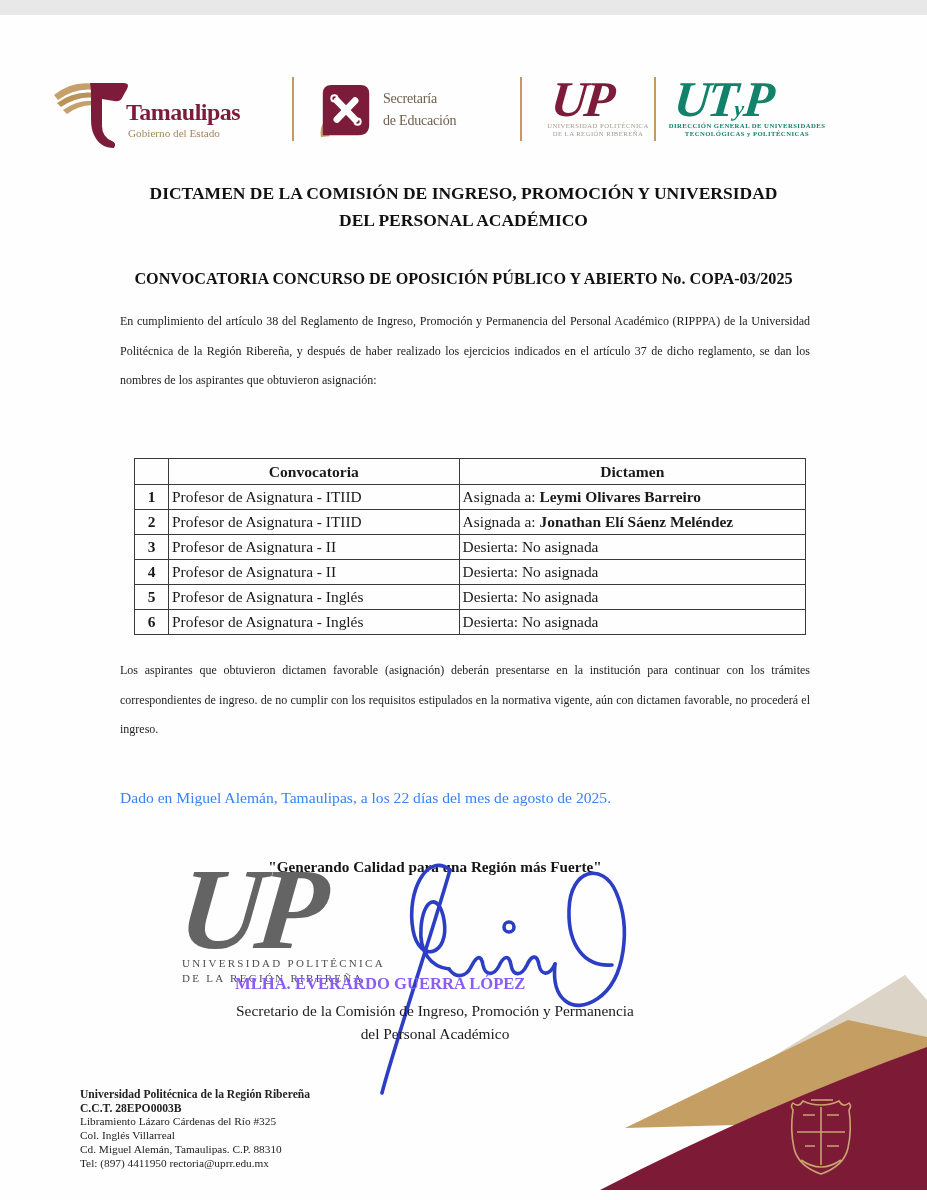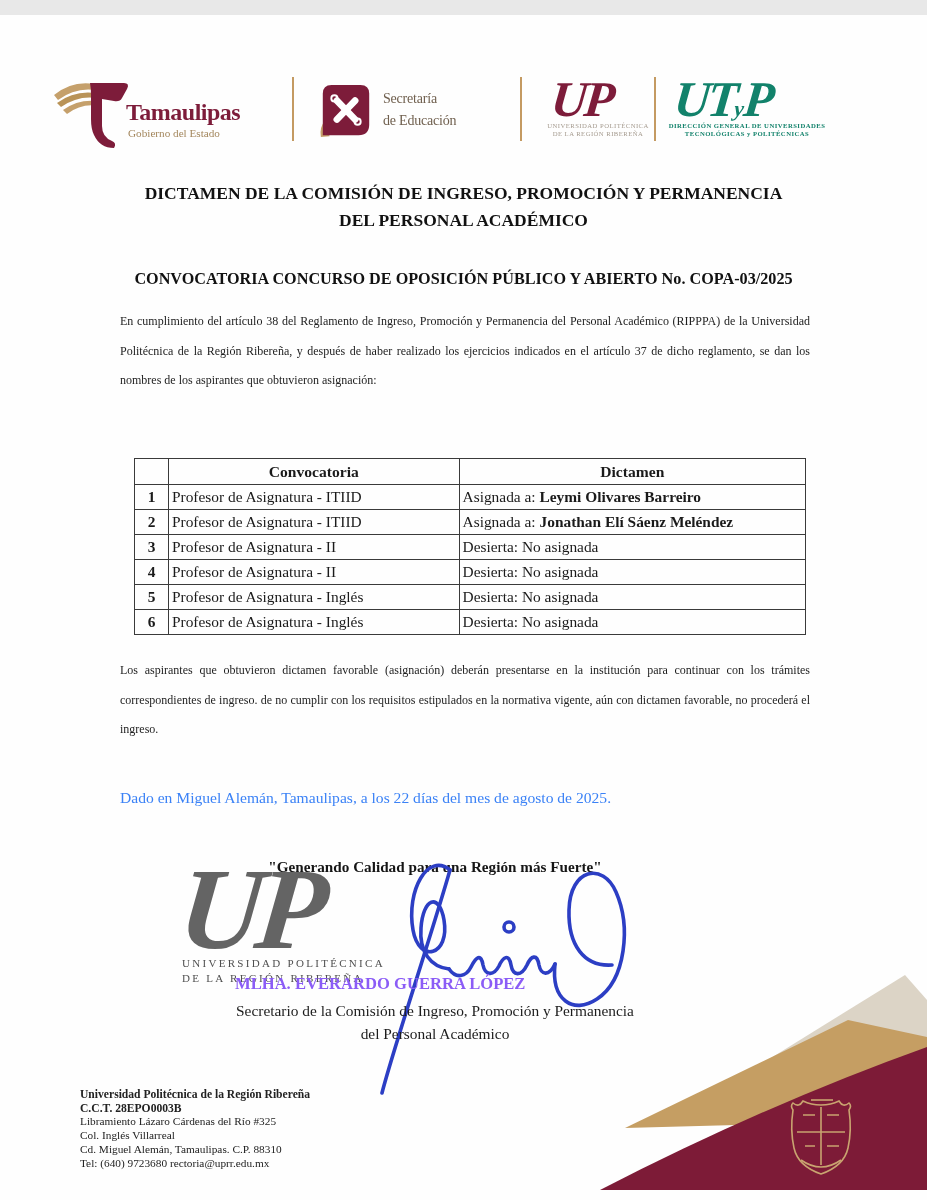--- a/index.html
+++ b/index.html
@@ -96,21 +96,21 @@
   </div>
 
   <div class="sep" style="left:654px;"></div>
 
   <div class="utp-glyph logo-glyph"><span>UT</span><span class="small-y">y</span><span>P</span></div>
   <div class="logo-sub utp-sub">
     <div>DIRECCIÓN GENERAL DE UNIVERSIDADES</div>
     <div>TECNOLÓGICAS y POLITÉCNICAS</div>
   </div>
 
-  <div class="title title1">DICTAMEN DE LA COMISIÓN DE INGRESO, PROMOCIÓN Y PERMANENCIA</div>
+  <div class="title title1">DICTAMEN DE LA COMISIÓN DE INGRESO, PROMOCIÓN Y UNIVERSIDAD</div>
   <div class="title title2">DEL PERSONAL ACADÉMICO</div>
   <div class="title subtitle">CONVOCATORIA CONCURSO DE OPOSICIÓN PÚBLICO Y ABIERTO No. COPA-03/2025</div>
 
   <div class="para p1">En cumplimiento del artículo 38 del Reglamento de Ingreso, Promoción y Permanencia del Personal Académico (RIPPPA) de la Universidad Politécnica de la Región Ribereña, y después de haber realizado los ejercicios indicados en el artículo 37 de dicho reglamento, se dan los nombres de los aspirantes que obtuvieron asignación:</div>
 
   <table class="dict-table">
     <colgroup>
         <col style="width:34px">
         <col style="width:291px">
         <col style="width:347px">
@@ -180,21 +180,21 @@
     <div>Secretario de la Comisión de Ingreso, Promoción y Permanencia</div>
     <div>del Personal Académico</div>
   </div>
 
   <div class="footer">
     <div class="b">Universidad Politécnica de la Región Ribereña</div>
     <div class="b">C.C.T. 28EPO0003B</div>
     <div>Libramiento Lázaro Cárdenas del Río #325</div>
     <div>Col. Inglés Villarreal</div>
     <div>Cd. Miguel Alemán, Tamaulipas. C.P. 88310</div>
-    <div>Tel: (640) 9723680 rectoria@uprr.edu.mx</div>
+    <div>Tel: (897) 4411950 rectoria@uprr.edu.mx</div>
   </div>
 
   <svg class="deco" viewBox="0 0 372 265">
     <polygon points="350,25 372,50 372,87 185,127" fill="#dcd4c6"></polygon>
     <polygon points="293,70 372,87 372,170 70,178" fill="#c59e63"></polygon>
     <path d="M45,240 Q210,155 372,97 L372,240 Z" fill="#7d1b37"></path>
     <g stroke="#c9a470" fill="none" stroke-width="1.6">
       <path d="M238,153 q6,5 10,-2 q8,4 18,4 q10,0 18,-4 q4,7 10,2 q3,3 0,7 q3,20 -1,38 q-4,18 -27,26 q-23,-8 -27,-26 q-4,-18 -1,-38 q-3,-4 0,-7 z"></path>
       <path d="M266,157 V215"></path>
       <path d="M242,182 H290"></path>

